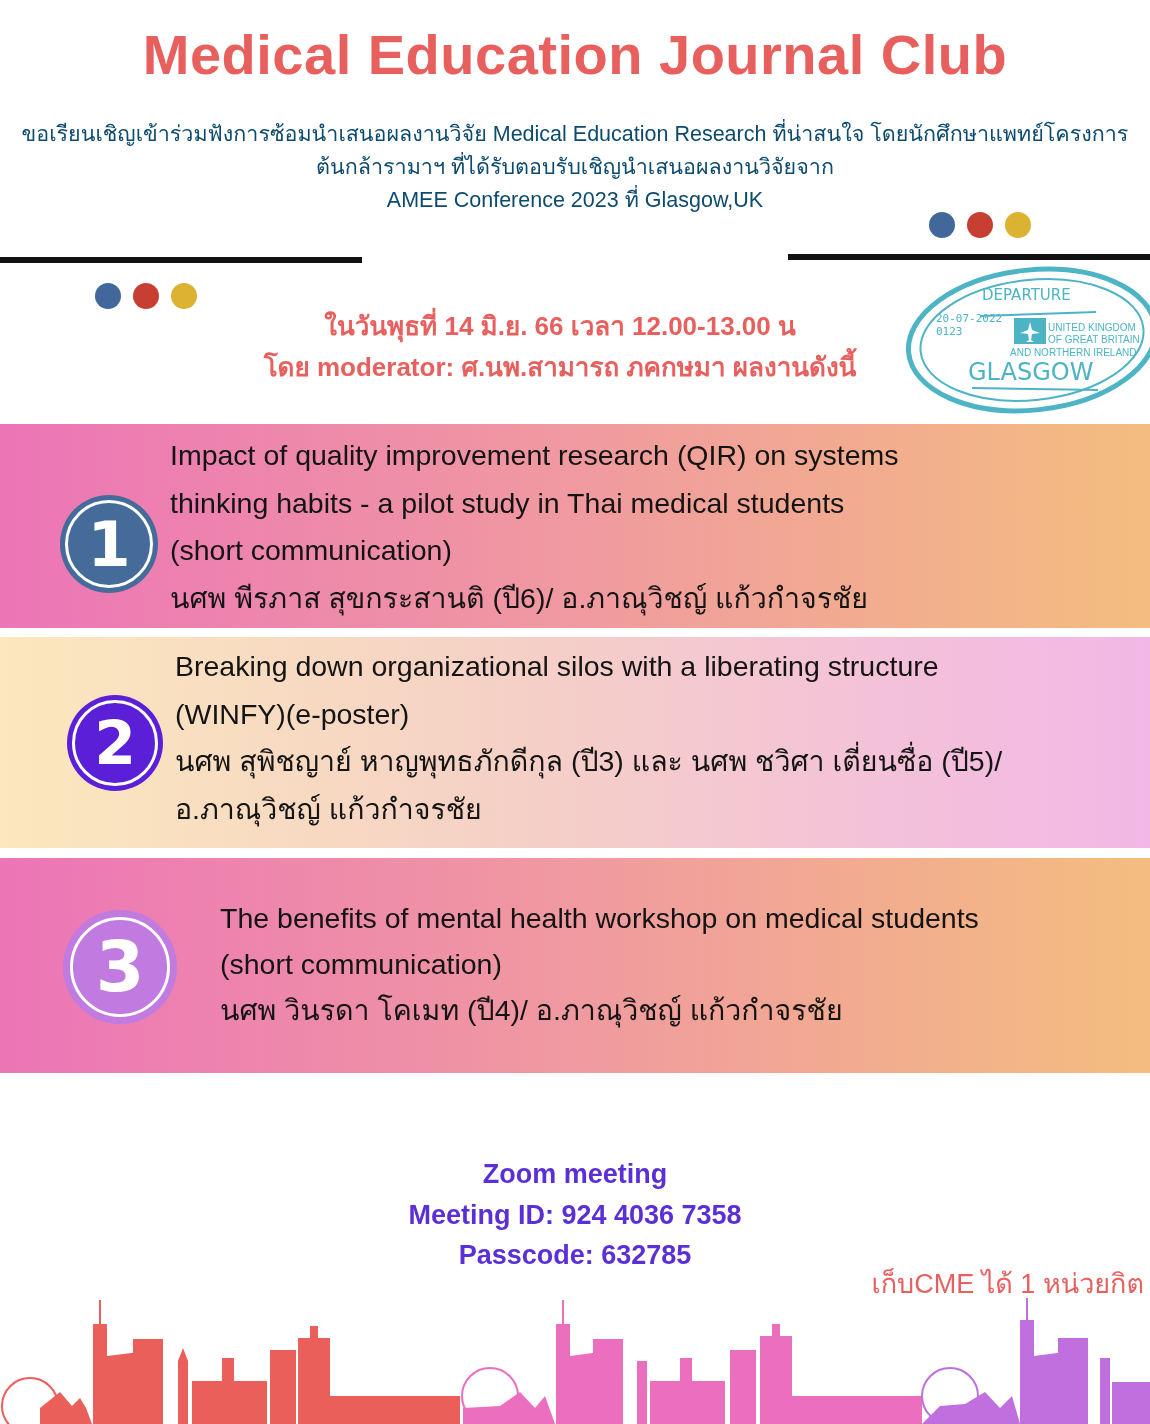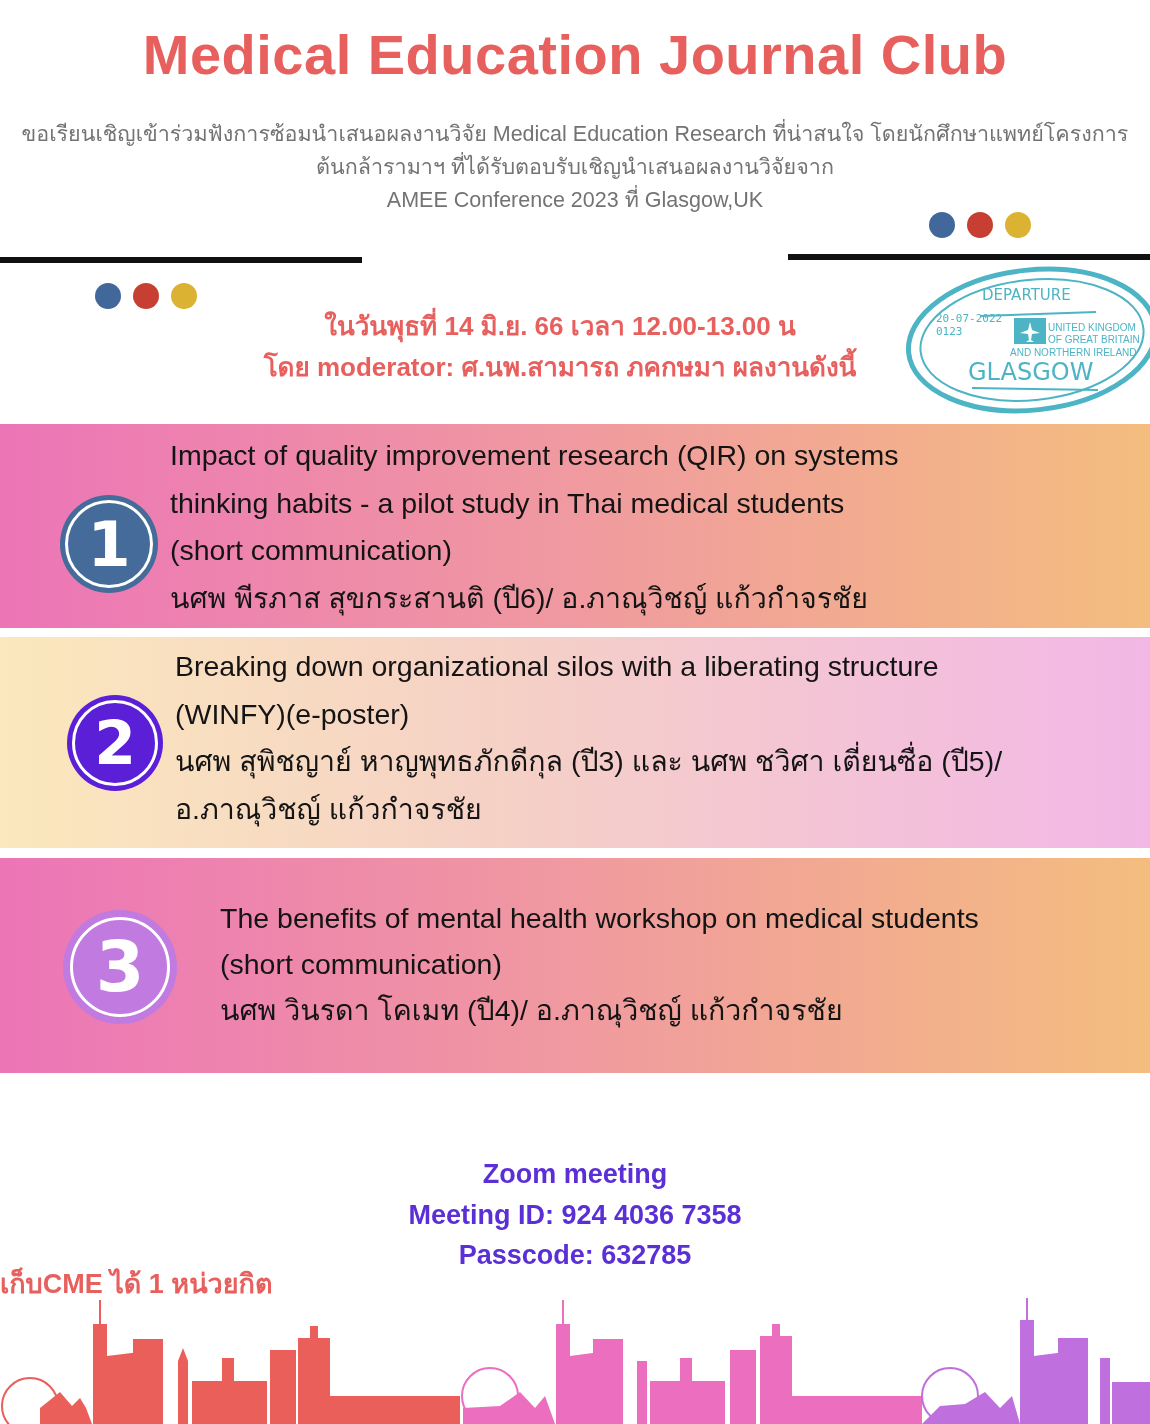--- a/index.html
+++ b/index.html
@@ -1,38 +1,38 @@
 <!DOCTYPE html>
 <html><head>
 <meta charset="utf-8">
 <style>
   html, body { margin:0; padding:0; }
   body { width:1150px; height:1424px; background:#ffffff; position:relative; overflow:hidden;
          font-family:"Liberation Sans", "DejaVu Sans", sans-serif; color:#1a1a1a; }
   .abs { position:absolute; }
   .title { top:22px; left:0; width:1150px; text-align:center; font-size:56px; font-weight:bold;
            color:#e8605e; letter-spacing:0.5px; }
-  .intro { top:118px; left:0; width:1150px; text-align:center; font-size:21.5px; line-height:33px; color:#737373; }
+  .intro { top:118px; left:0; width:1150px; text-align:center; font-size:21.5px; line-height:33px; color:#0c4a6e; }
   .rule { height:6px; background:#111; }
   .dots { display:flex; gap:12px; }
   .dot { width:26px; height:26px; border-radius:50%; }
   .date { top:306px; left:180px; width:760px; text-align:center; font-size:26px; font-weight:bold;
           line-height:41px; color:#e8605e; }
   .stamp { top:266px; left:902px; width:256px; height:150px; }
   .band { left:0; width:1150px; }
   .band1 { top:424px; height:204px; background:linear-gradient(90deg,#ec75b7 0%,#f09aa0 50%,#f4bd7f 100%); }
   .band2 { top:637px; height:211px; background:linear-gradient(90deg,#fbe8bd 0%,#f5d0c6 45%,#f2b7e6 100%); }
   .band3 { top:858px; height:215px; background:linear-gradient(90deg,#ec75b7 0%,#f09aa0 50%,#f4bd7f 100%); }
   .band-text { position:absolute; text-align:left; font-size:28.5px; line-height:47.5px; color:#141414; }
   .badge { position:absolute; border-radius:50%; display:flex; align-items:center; justify-content:center; }
   .badge .ring { position:absolute; border:3px solid #ffffff; border-radius:50%; }
   .badge .num { position:relative; color:#fff; font-weight:bold; font-family:"DejaVu Sans", sans-serif; }
   .zoom { top:1110px; left:0; width:1150px; text-align:center; font-size:27px; font-weight:bold;
           line-height:40.5px; color:#5b2fd6;margin-top:44px; }
-  .cme { top:1262px; left:0; width:1144px; text-align:left; font-size:27px; font-weight:bold; color:#e8605e; }
+  .cme { top:1262px; left:0; width:1144px; text-align:right; font-size:27px; font-weight:normal; color:#e8605e; }
   .skyline { left:0; top:1296px; width:1150px; height:128px; }
 </style>
 </head>
 <body>
 
 <div class="abs title">Medical Education Journal Club</div>
 
 <div class="abs intro">
   <div>ขอเรียนเชิญเข้าร่วมฟังการซ้อมนำเสนอผลงานวิจัย Medical Education Research ที่น่าสนใจ โดยนักศึกษาแพทย์โครงการ</div>
   <div>ต้นกล้ารามาฯ ที่ได้รับตอบรับเชิญนำเสนอผลงานวิจัยจาก</div>

